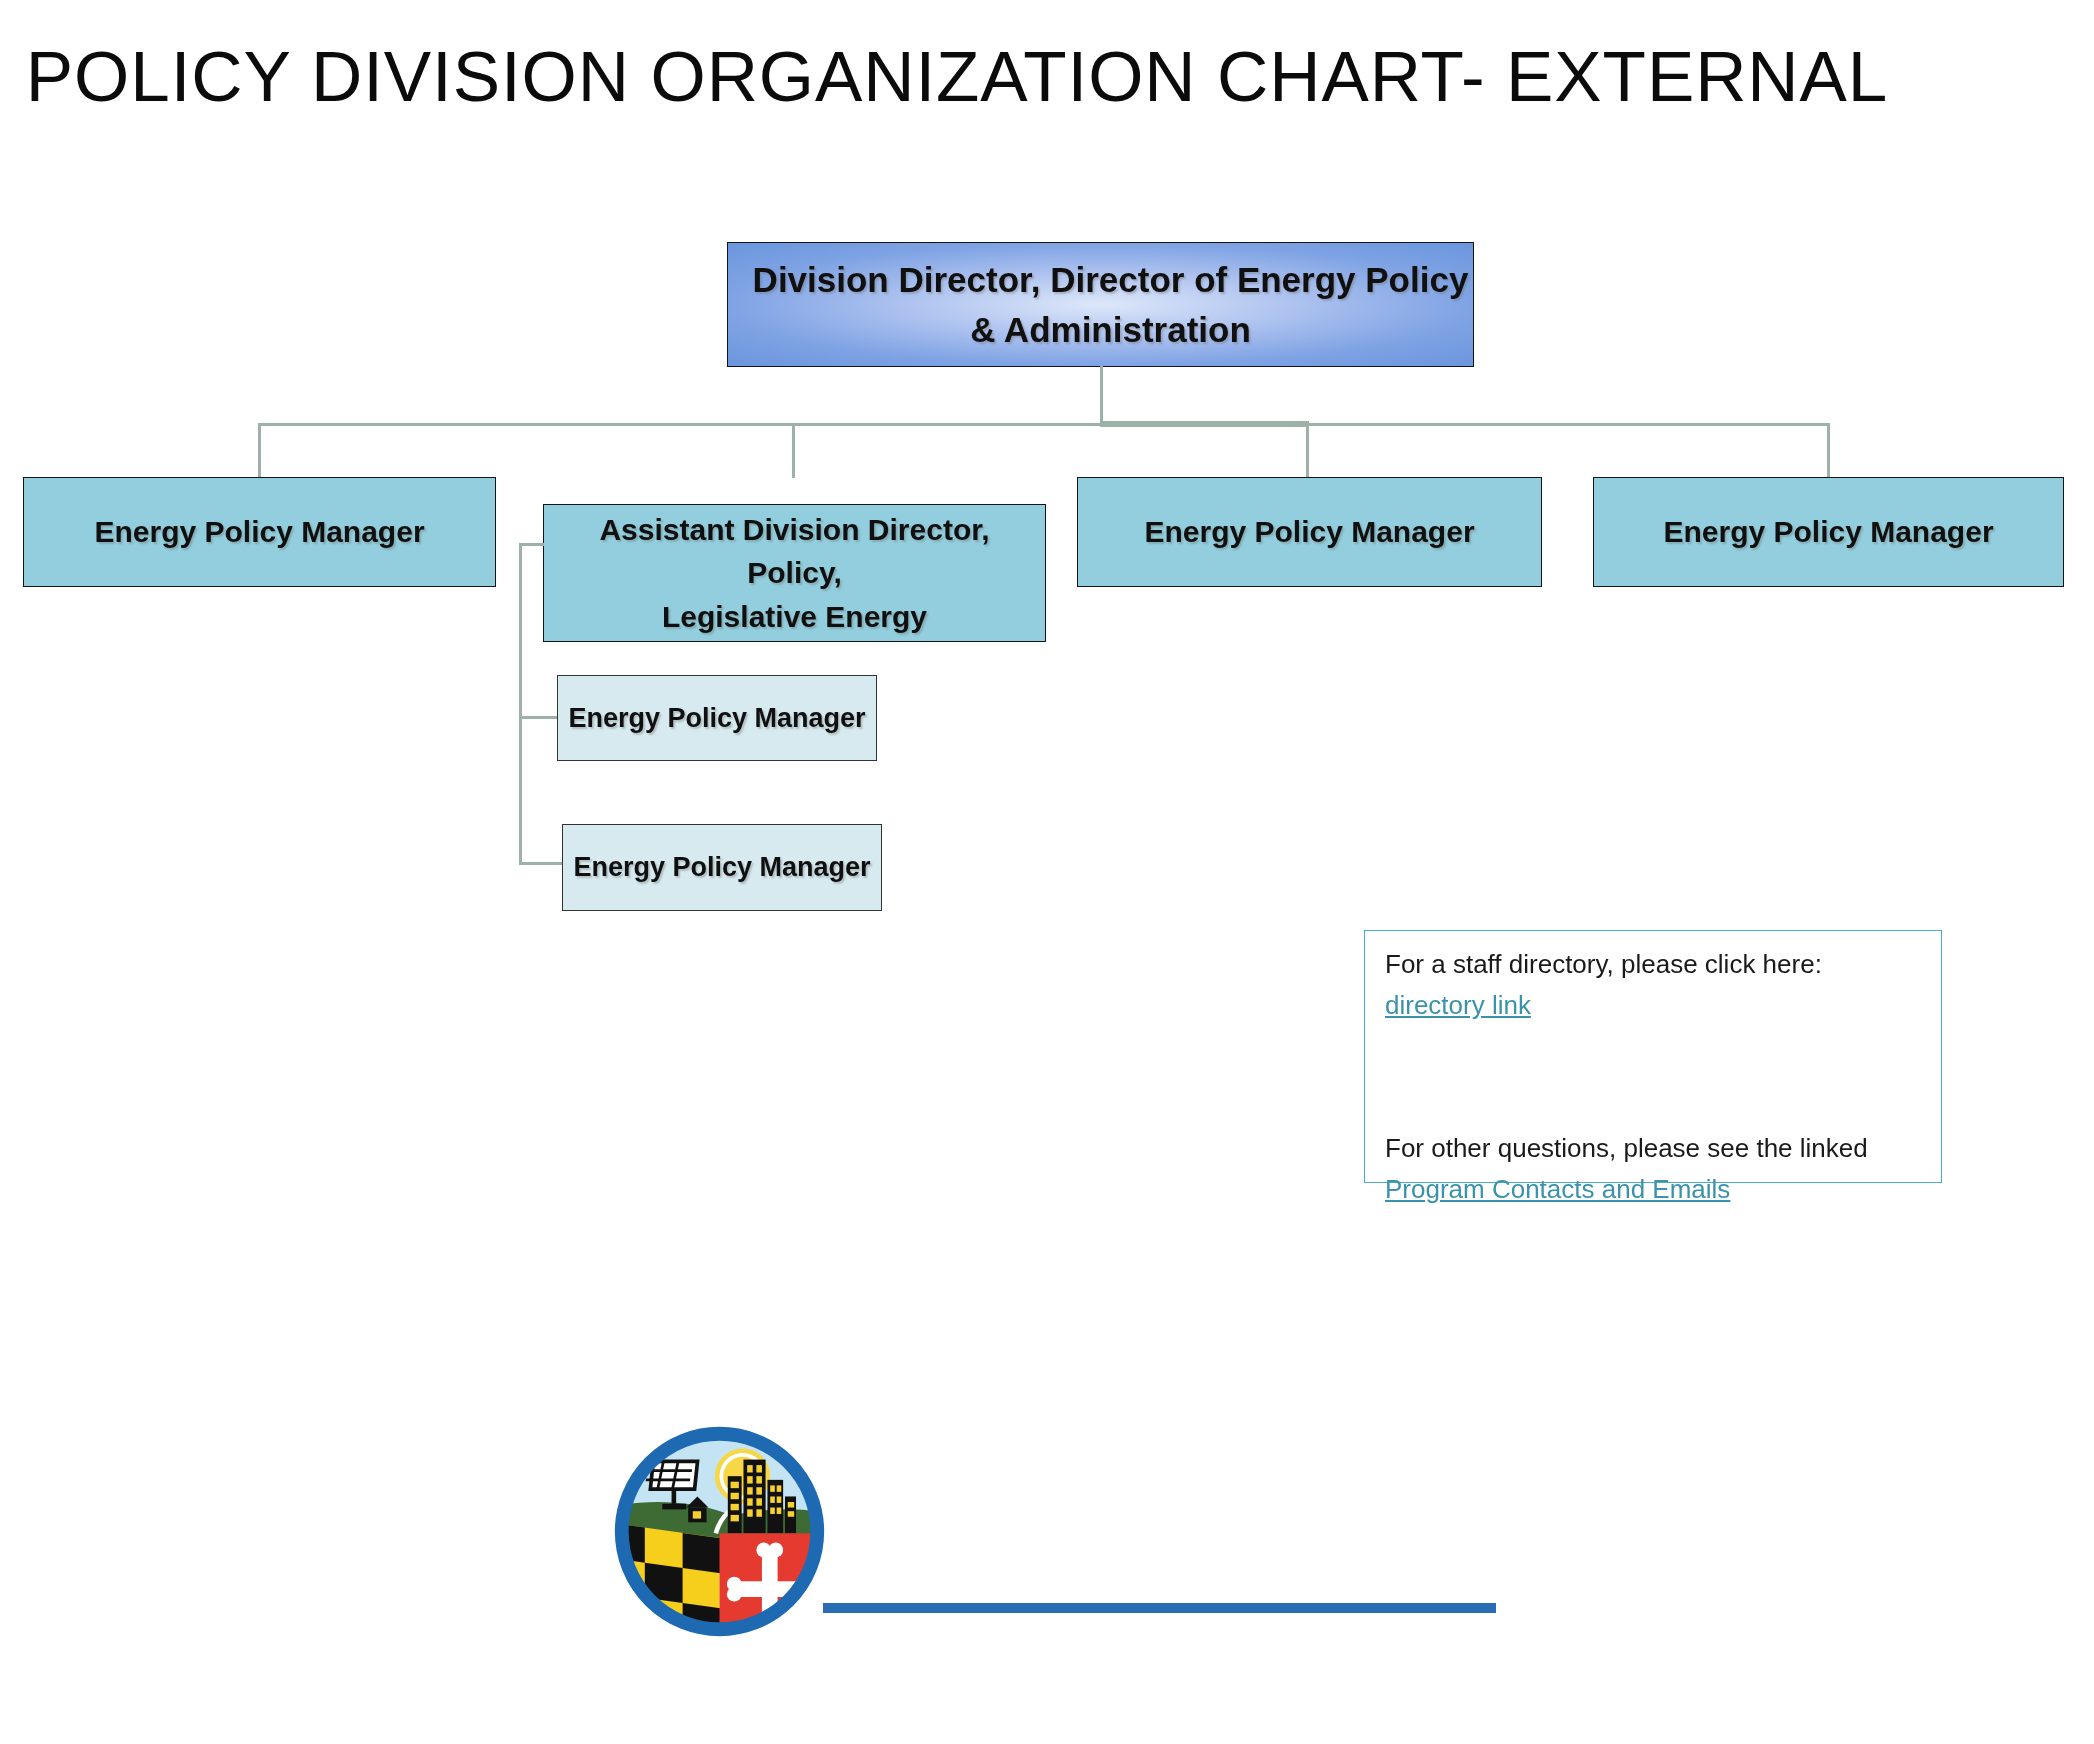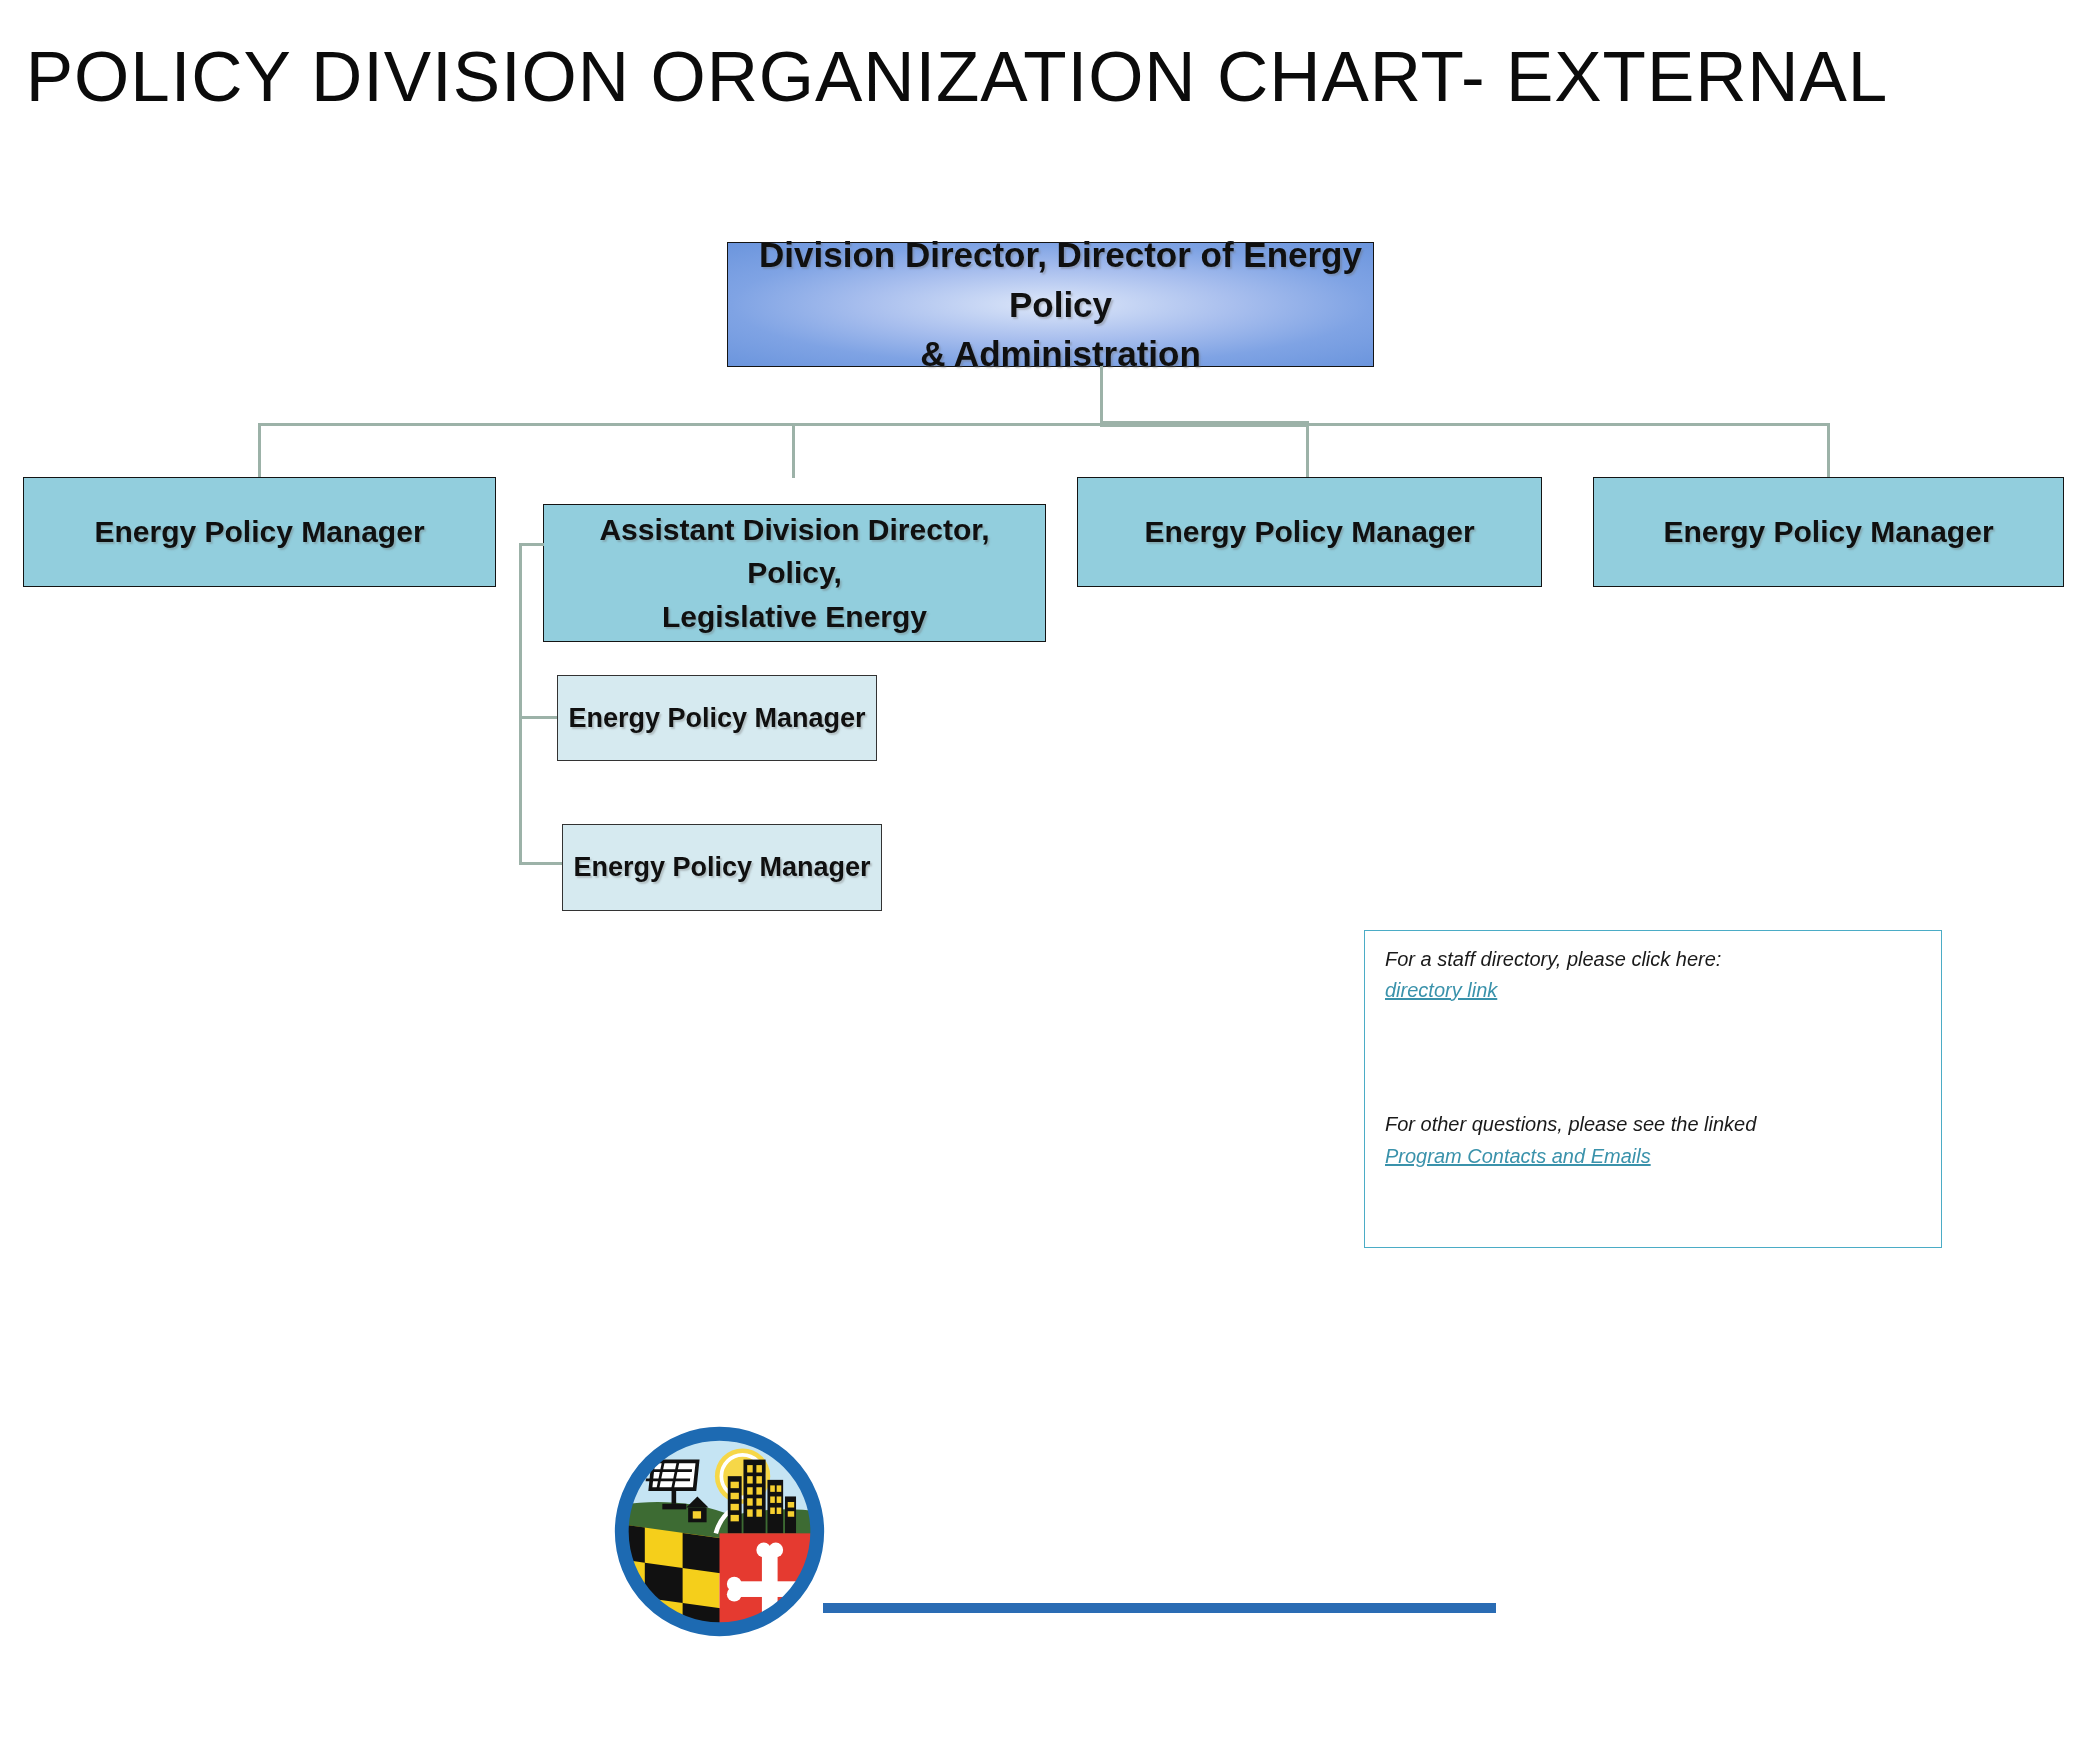--- a/index.html
+++ b/index.html
@@ -17,40 +17,40 @@
     text-shadow:1.8px 1.8px 1.8px rgba(110,110,110,0.35);
   }
   .root-node{
     background:radial-gradient(ellipse at 50% 50%, #dde7f9 0%, #a9bfee 40%, #7fa3e4 70%, #6b95dd 100%);
     border:1.8px solid #141414;font-size:35px;line-height:1.42;
   }
   .row-node{background:#92cedd;border:1.8px solid #141414;font-size:30px;line-height:1.45;}
   .sub-node{background:#d6eaf0;border:1.4px solid #333333;font-size:27px;}
   .conn{position:absolute;background:#9cb2a8;}
   .info-box{
-    position:absolute;left:1364px;top:930px;width:578px;height:318px;box-sizing:border-box;
+    position:absolute;left:1364px;top:930px;width:578px;height:253px;box-sizing:border-box;
     border:1.8px solid #4bacc6;background:#ffffff;padding:12.7px 20px;
-    font-size:20px;line-height:1.57;color:#1a1a1a;font-weight:400;font-style:italic;
+    font-size:26px;line-height:1.57;color:#1a1a1a;font-weight:400;
   }
   .info-box p{margin:0;}
   .info-box .p2{margin-top:103px;}
   .doc-link{color:#3a92ab;text-decoration:underline;cursor:pointer;}
   .logo-rule{position:absolute;left:823px;top:1603px;width:673px;height:10px;background:#2a6cb4;z-index:1;}
   .logo-circle{position:absolute;left:607px;top:1419px;width:225px;height:225px;z-index:2;}
   .logo-name{position:absolute;left:857px;top:1439px;font-size:73px;font-weight:700;color:#161616;z-index:2;}
   .logo-subname{position:absolute;left:857px;top:1516px;font-size:53px;font-weight:700;color:#2a6cb4;letter-spacing:0.9px;z-index:2;}
 </style>
 </head>
 <body>
 
 <div id="canvas">
 
   <div class="page-title">POLICY DIVISION ORGANIZATION CHART- EXTERNAL</div>
 
-  <div class="root-node node" style="left:727px;top:242px;width:647px;height:125px;padding-left:20px;">
+  <div class="root-node node" style="left:727px;top:242px;width:747px;height:125px;padding-left:20px;">
     <span>Division Director, Director of Energy Policy</span>
     <span>&amp; Administration</span>
   </div>
 
   <div class="conn" style="left:1100px;top:366px;width:2.7px;height:58px;"></div>
   <div class="conn" style="left:258px;top:423px;width:1572px;height:2.7px;"></div>
   <div class="conn" style="left:1100px;top:421px;width:209px;height:5.5px;"></div>
   <div class="conn" style="left:258px;top:423px;width:2.7px;height:55px;"></div>
   <div class="conn" style="left:792px;top:423px;width:2.7px;height:55px;"></div>
   <div class="conn" style="left:1306px;top:423px;width:2.7px;height:55px;"></div>

